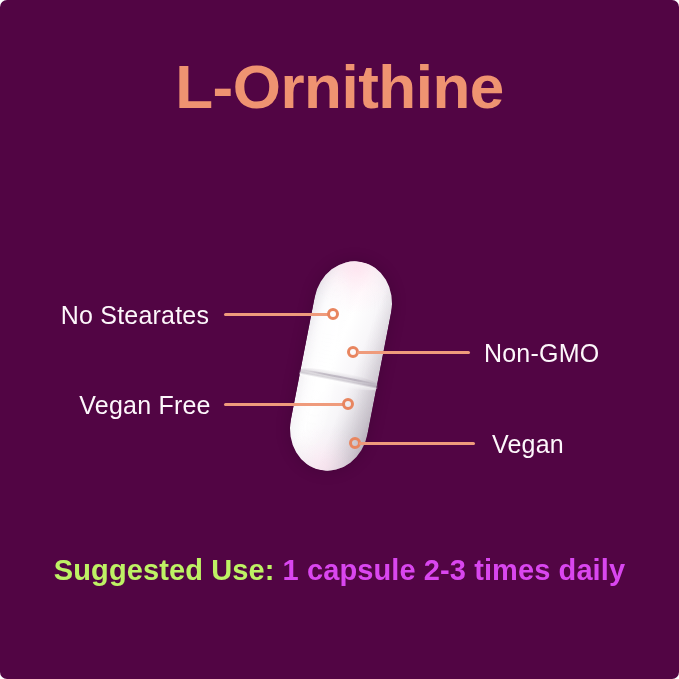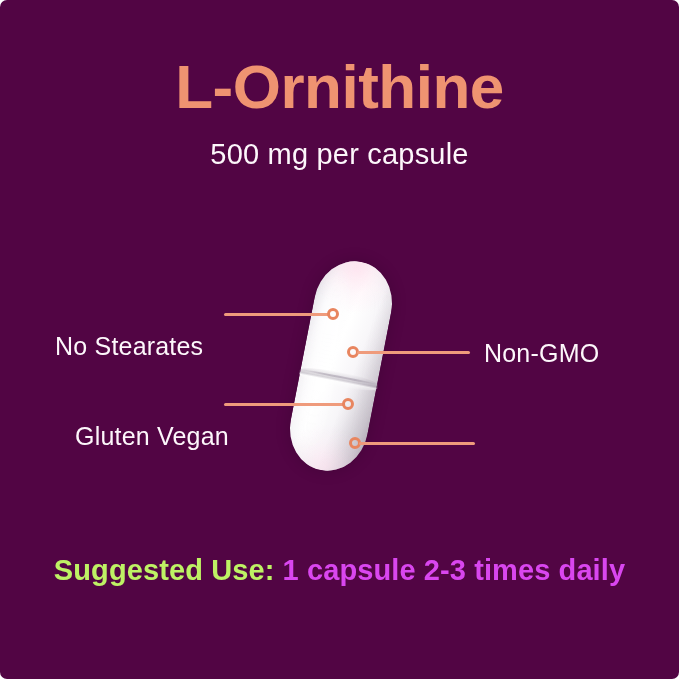--- a/index.html
+++ b/index.html
@@ -155,21 +155,21 @@
   .callout-label {
     position: absolute;
     font-size: 25px;
     line-height: 30px;
     font-weight: 400;
     letter-spacing: 0.2px;
     color: #fdf7fb;
     white-space: nowrap;
   }
   .callout-label.right { text-align: left; }
-  .callout-label.left  { text-align: left; margin-top: 31px; }
+  .callout-label.left  { text-align: center; }
 
   .leader {
     position: absolute;
     height: 3px;
     background: #ef9b7c;
     border-radius: 2px;
   }
   .leader-dot {
     position: absolute;
     width: 12px;
@@ -202,44 +202,44 @@
     letter-spacing: 0.1px;
   }
 </style>
 </head>
 <body>
 
 <div id="infographic">
 
   <div class="title">L-Ornithine</div>
 
-  <div class="subtitle">500 mg per capsule</div>
 
   <div class="capsule-wrap">
     <div class="capsule">
       <div class="capsule-body"></div>
       <div class="capsule-rim"></div>
       <div class="capsule-gloss"></div>
       <div class="capsule-seam"></div>
       <div class="capsule-seam-line"></div>
     </div>
   </div>
 
   <div class="callout-label left" style="left:55px; top:300px; width:160px;">No Stearates</div>
   <div class="leader" style="left:224px; top:313px; width:106px;"></div>
   <div class="leader-dot" style="left:327px; top:308px;"></div>
 
   <div class="leader-dot" style="left:347px; top:346px;"></div>
   <div class="leader" style="left:357px; top:351px; width:113px;"></div>
   <div class="callout-label right" style="left:484px; top:338px; width:160px;">Non-GMO</div>
 
-  <div class="callout-label left" style="left:75px; top:390px; width:140px;">Gluten Vegan</div>
+  <div class="callout-label left" style="left:75px; top:390px; width:140px;">Vegan Free</div>
   <div class="leader" style="left:224px; top:403px; width:121px;"></div>
   <div class="leader-dot" style="left:342px; top:398px;"></div>
 
   <div class="leader-dot" style="left:349px; top:437px;"></div>
   <div class="leader" style="left:359px; top:442px; width:116px;"></div>
+  <div class="callout-label right" style="left:492px; top:429px; width:150px;">Vegan</div>
 
   <div class="footer">
     <span class="lead">Suggested Use:</span><span class="rest"> 1 capsule 2-3 times daily</span>
   </div>
 
 </div>
 
 </body></html>

